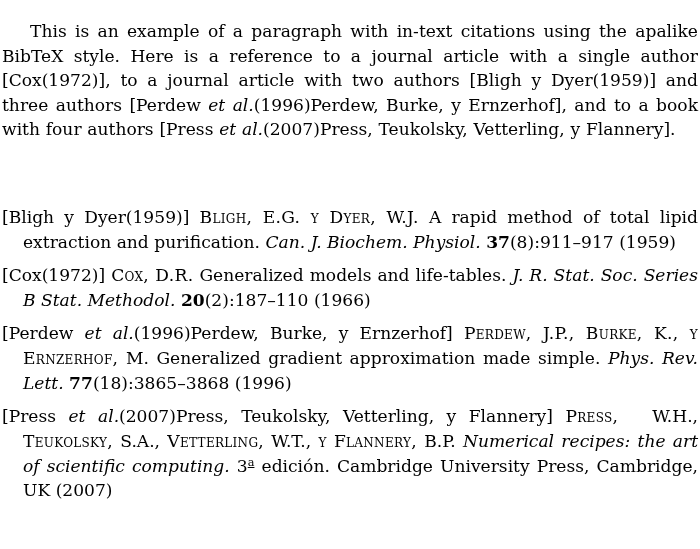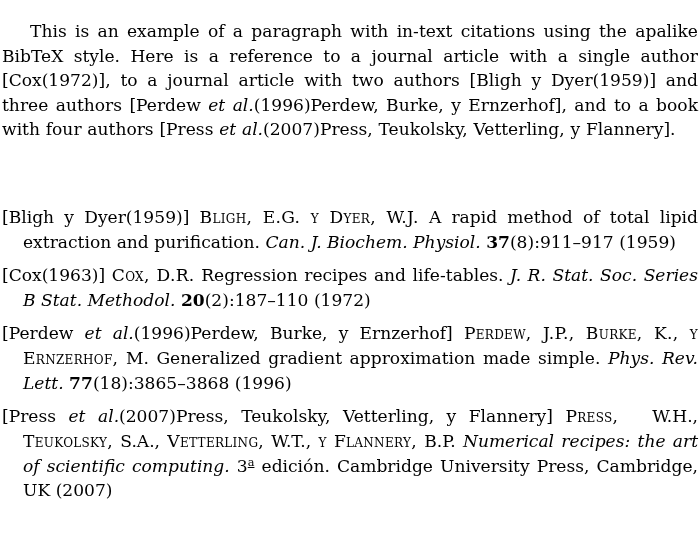--- a/index.html
+++ b/index.html
@@ -86,20 +86,20 @@
 <body>
 
 <div class="page">
 
   <p class="intro"><span>This is an example of a paragraph with in-text citations using the apalike BibTeX style. Here is a reference to a journal article with a single author [Cox(1972)], to a journal article with two authors [Bligh y Dyer(1959)] and three authors [Perdew </span><span class="it">et al.</span><span>(1996)Perdew, Burke, y Ernzerhof], and to a book with four authors [Press </span><span class="it">et al.</span><span>(2007)Press, Teukolsky, Vetterling, y Flannery].</span></p>
 
   <div class="biblio">
 
     <div class="bib-entry"><span>[Bligh y Dyer(1959)]</span> <span class="sc">Bligh, E.G. y Dyer, W.J.</span> <span>A rapid method of total lipid extraction and purification.</span> <span class="it">Can. J. Biochem. Physiol.</span> <span class="bd">37</span><span>(8)</span><span>:911–917</span> <span>(1959)</span></div>
 
-    <div class="bib-entry"><span>[Cox(1963)]</span> <span class="sc">Cox, D.R.</span> <span>Regression recipes and life-tables.</span> <span class="it">J. R. Stat. Soc. Series B Stat. Methodol.</span> <span class="bd">20</span><span>(2)</span><span>:187–110</span> <span>(1972)</span></div>
+    <div class="bib-entry"><span>[Cox(1972)]</span> <span class="sc">Cox, D.R.</span> <span>Generalized models and life-tables.</span> <span class="it">J. R. Stat. Soc. Series B Stat. Methodol.</span> <span class="bd">20</span><span>(2)</span><span>:187–110</span> <span>(1966)</span></div>
 
     <div class="bib-entry"><span>[Perdew </span><span class="it">et al.</span><span>(1996)Perdew, Burke, y Ernzerhof]</span> <span class="sc">Perdew, J.P., Burke, K.,</span> <span class="sc">y Ernzerhof,</span> <span>M.</span> <span>Generalized gradient approximation made simple.</span> <span class="it">Phys. Rev. Lett.</span> <span class="bd">77</span><span>(18)</span><span>:3865–3868</span> <span>(1996)</span></div>
 
     <div class="bib-entry"><span>[Press </span><span class="it">et al.</span><span>(2007)Press, Teukolsky, Vetterling, y Flannery]</span> <span class="sc">Press,</span><span class="wgap"></span><span>W.H.,</span> <span class="sc">Teukolsky,</span> <span>S.A.,</span> <span class="sc">Vetterling,</span> <span>W.T.,</span> <span class="sc">y</span> <span class="sc">Flannery,</span> <span>B.P.</span> <span class="it">Numerical recipes: the art of scientific computing.</span> <span>3</span><span class="ord">a</span><span> edición.</span> <span>Cambridge University Press, Cambridge, UK</span> <span>(2007)</span></div>
 
   </div>
 </div>
 
 </body></html>

